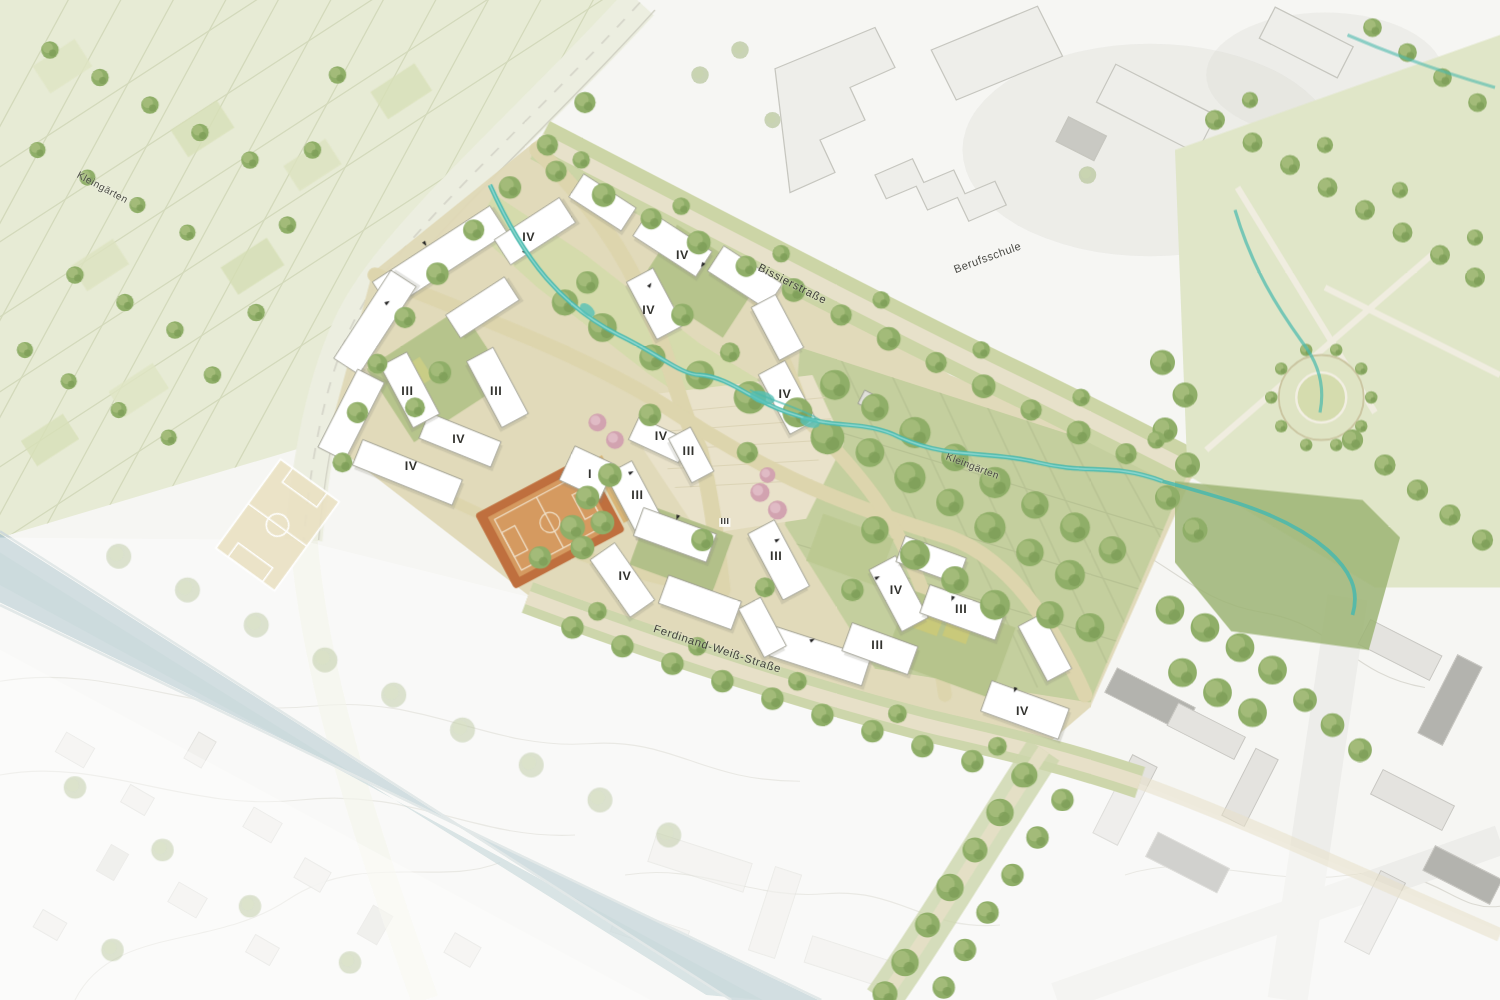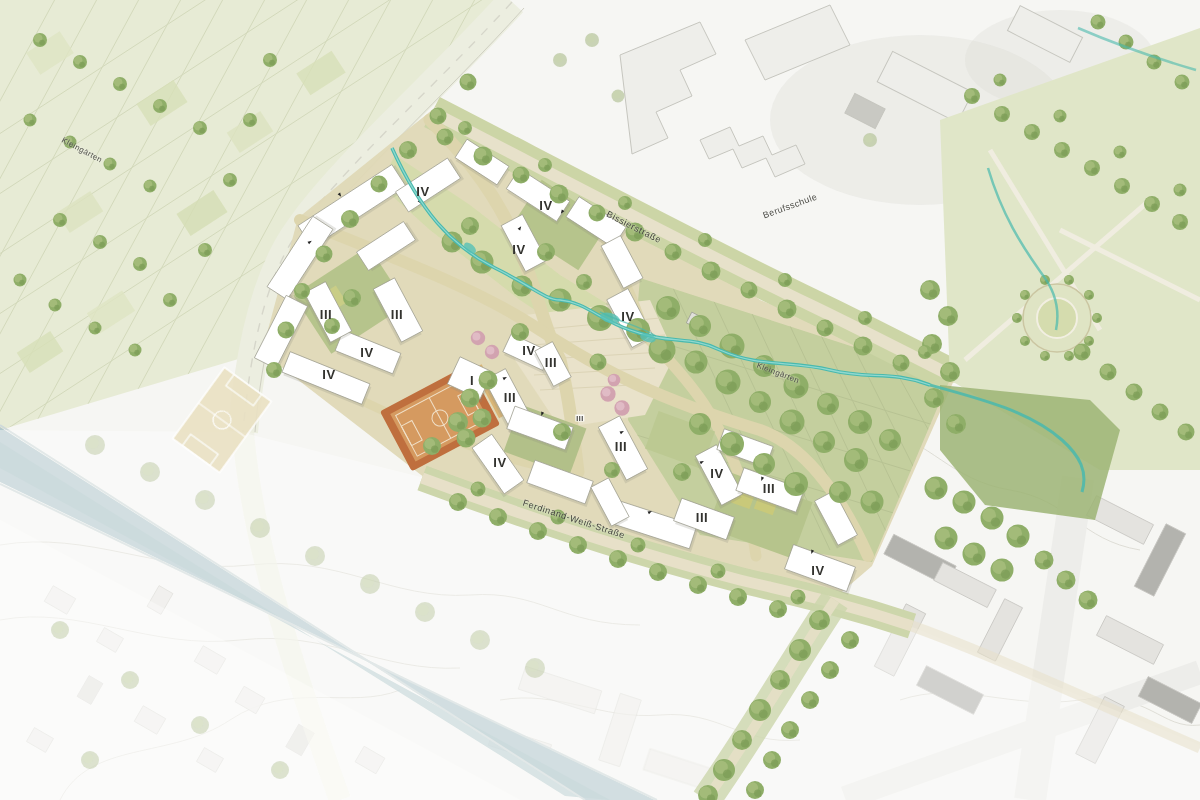--- a/index.html
+++ b/index.html
@@ -4,21 +4,21 @@
 <style>
   html,body{margin:0;padding:0;background:#fff;}
   .plan{position:relative;width:1200px;height:800px;overflow:hidden;background:#f6f6f3;
         font-family:"Liberation Sans",sans-serif;}
   .plan svg{position:absolute;left:0;top:0;}
   .labels{position:absolute;left:0;top:0;width:100%;height:100%;pointer-events:none;}
   .lbl{position:absolute;transform-origin:center;white-space:nowrap;color:#45453f;
        text-shadow:0 0 2px rgba(255,255,255,.75);}
   .area-lbl{font-size:8px;letter-spacing:.4px;color:#4b4b45;}
   .street-lbl{font-size:9px;letter-spacing:.6px;color:#3f3f39;}
-  .sty{position:absolute;transform:translate(-50%,-50%);font-size:13px;font-weight:600;
+  .sty{position:absolute;transform:translate(-50%,-50%);font-size:10px;font-weight:600;
        color:#33332f;letter-spacing:.5px;line-height:1;}
   .sty.small{font-size:7px;background:rgba(255,255,255,.85);padding:0 1px;}
 </style>
 </head>
 <body>
 
 <div class="plan">
 <svg width="1200" height="800" viewBox="0 0 1200 800">
 <defs>
   <g id="tr">

